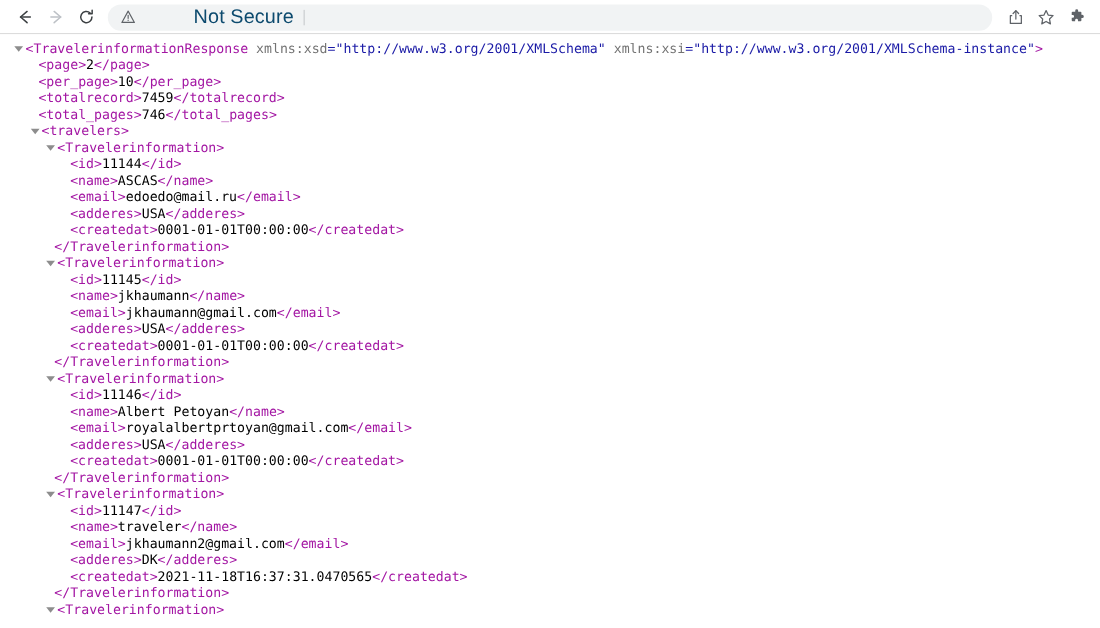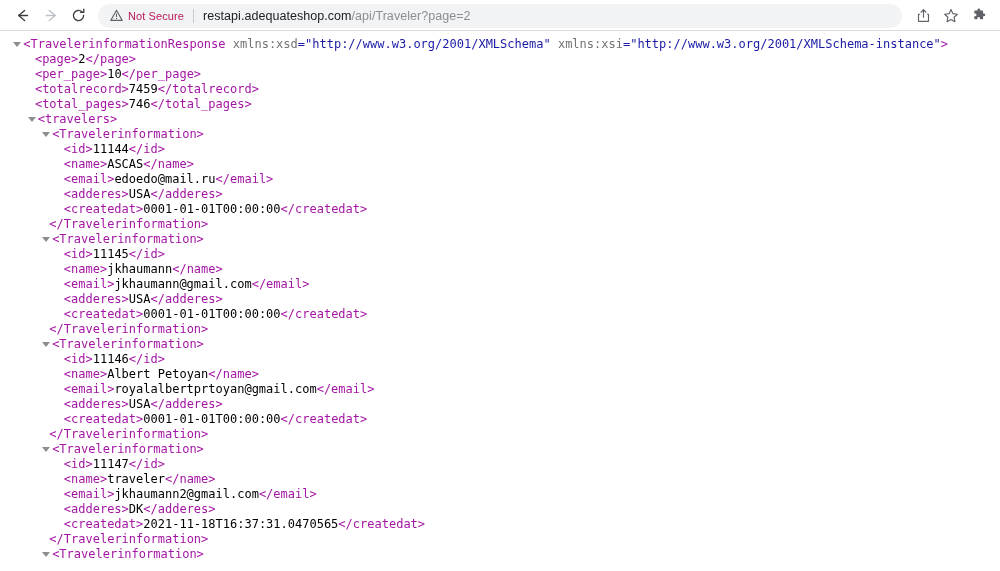--- a/index.html
+++ b/index.html
@@ -47,24 +47,25 @@
     background: #f1f3f4;
     border-radius: 12px;
     display: flex;
     align-items: center;
     padding: 0 12px;
     min-width: 0;
     cursor: text;
   }
   .warn-icon { flex: 0 0 auto; display:block; margin-right: 5px; }
   .not-secure {
-    font-size: 11px;
-    color: #be185d;
+    font-size: 18px;
+    color: #0c4a6e;
     white-space: nowrap;
     letter-spacing: 0.1px;
+    margin-left: 48px;
   }
   .omni-sep {
     width: 1px;
     height: 14px;
     background: #c7c9cc;
     margin: 0 9px;
     flex: 0 0 auto;
   }
   .url-wrap {
     font-size: 12.5px;
@@ -144,21 +145,20 @@
   </div>
 
   <div class="omnibox">
     <svg class="warn-icon" width="13" height="13" viewBox="0 0 16 16">
       <path d="M8 1.4 L15 14 L1 14 Z" fill="none" stroke="#5f6368" stroke-width="1.3" stroke-linejoin="round"></path>
       <rect x="7.35" y="5.6" width="1.3" height="4.4" fill="#5f6368"></rect>
       <rect x="7.35" y="11" width="1.3" height="1.3" fill="#5f6368"></rect>
     </svg>
     <span class="not-secure">Not Secure</span>
     <span class="omni-sep"></span>
-    <span class="url-wrap"><span class="url-host">restapi.adequateshop.com</span><span class="url-path">/api/Traveler?page=2</span></span>
   </div>
 
   <div class="toolbar-right">
     <div class="tb-icon">
       <svg width="15" height="15" viewBox="0 0 18 18">
         <path d="M4.5 7.5 L3 7.5 L3 16 L15 16 L15 7.5 L13.5 7.5" fill="none" stroke="#5f6368" stroke-width="1.35" stroke-linecap="round" stroke-linejoin="round"></path>
         <path d="M9 11.2 L9 2.2" fill="none" stroke="#5f6368" stroke-width="1.35" stroke-linecap="round"></path>
         <path d="M6 5.1 L9 2.1 L12 5.1" fill="none" stroke="#5f6368" stroke-width="1.35" stroke-linecap="round" stroke-linejoin="round"></path>
       </svg>
     </div>

